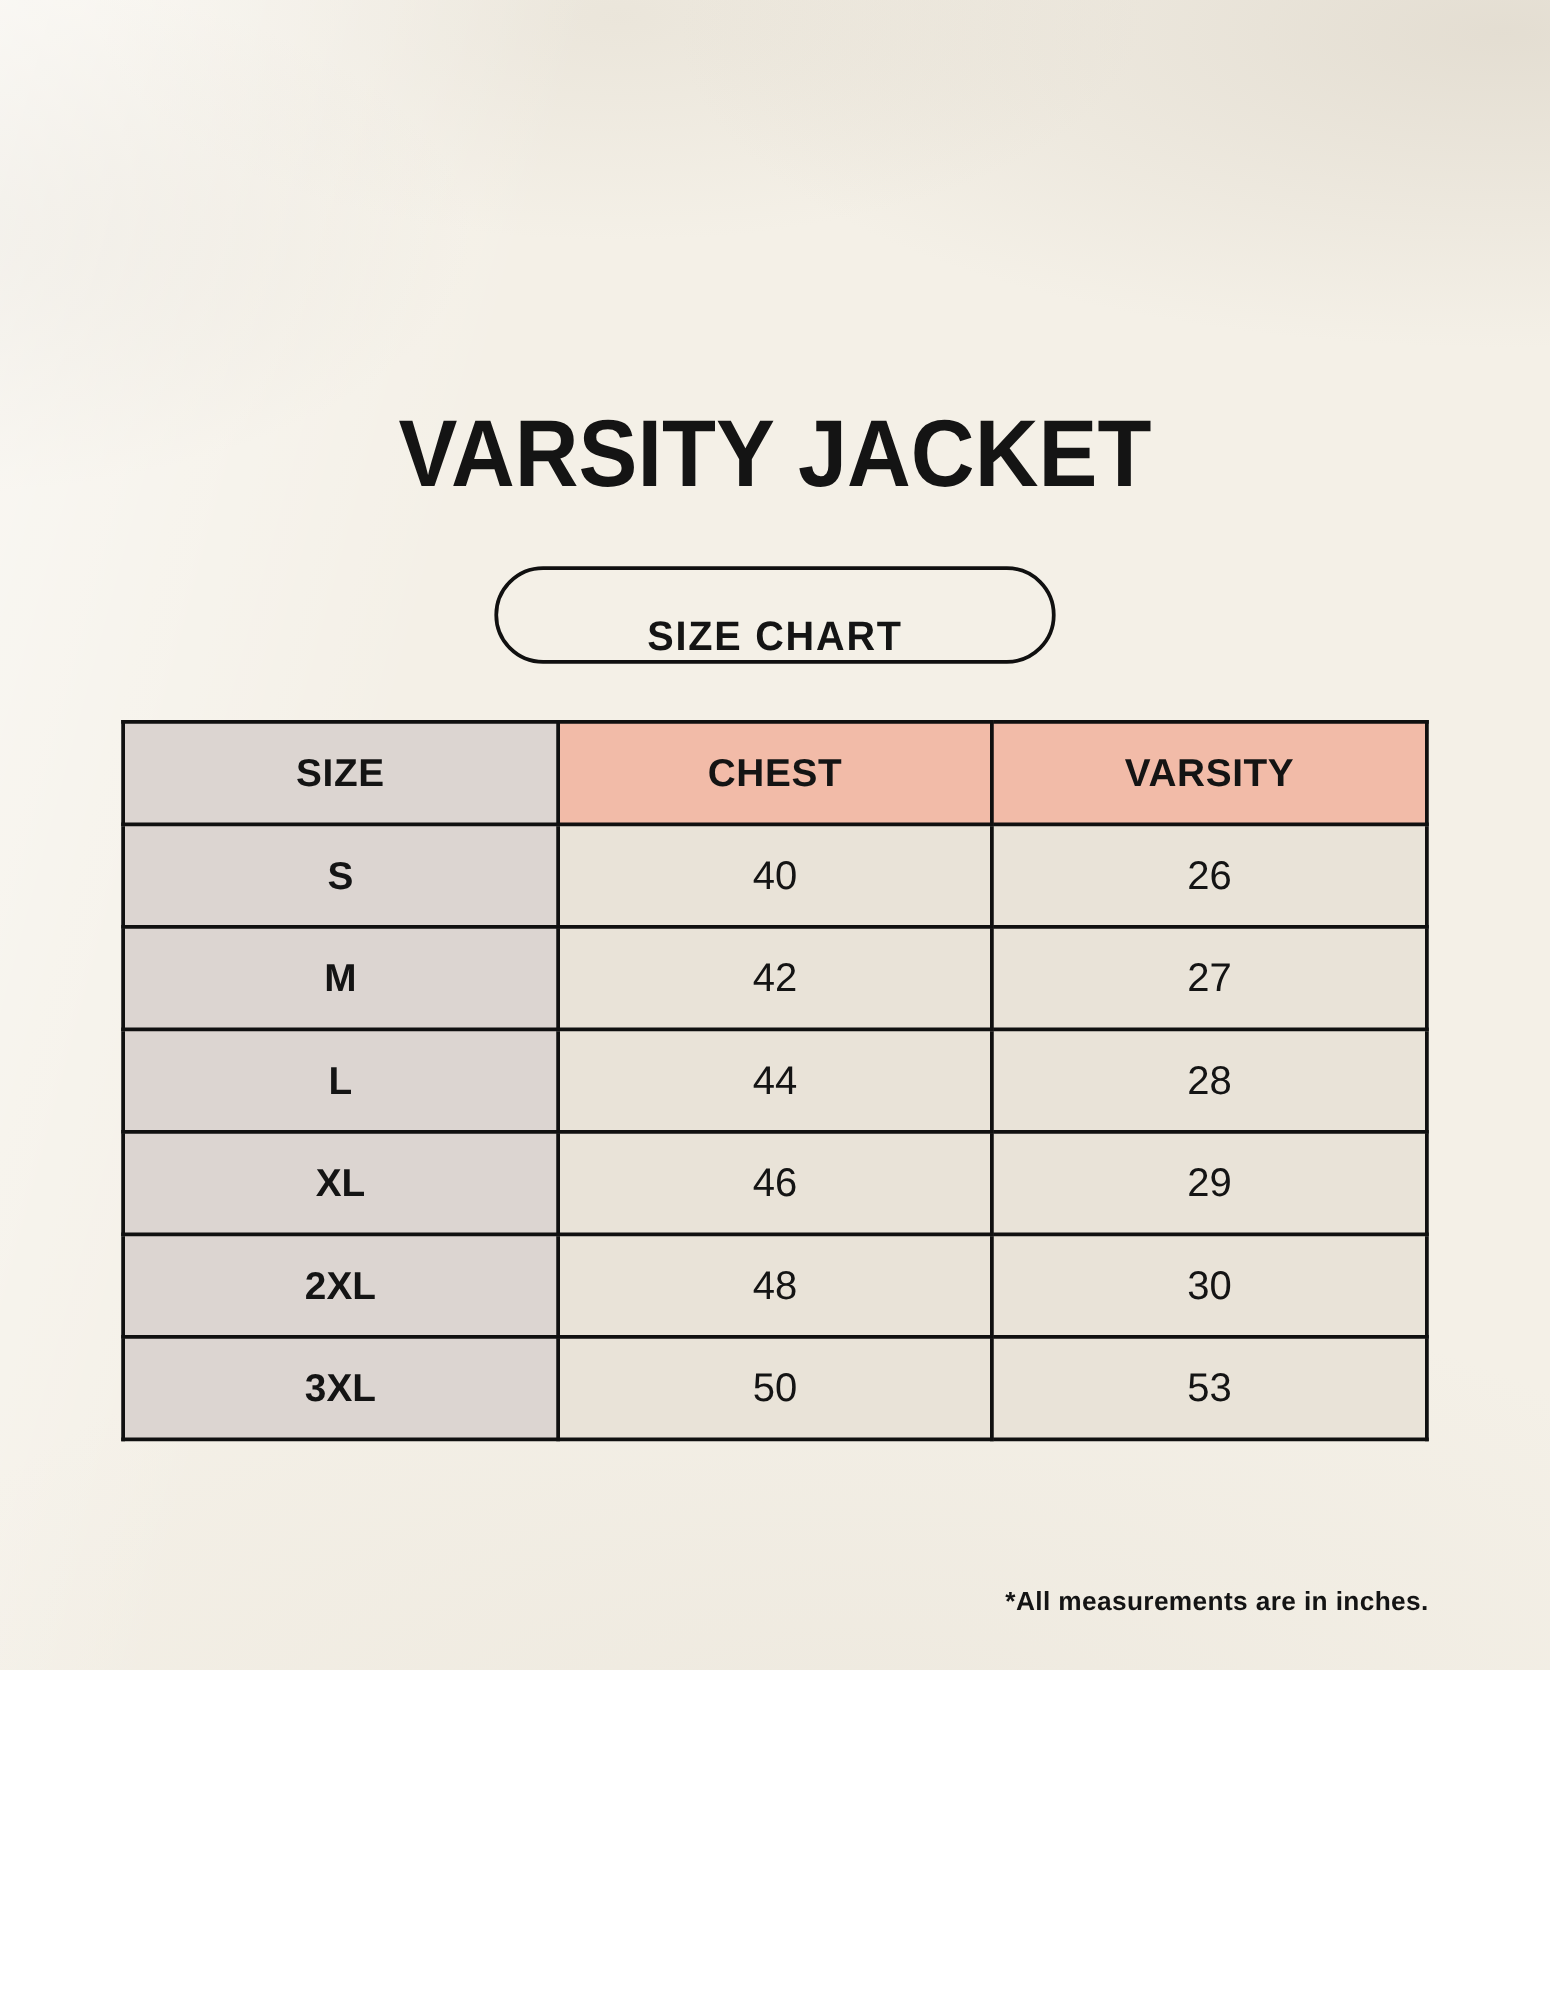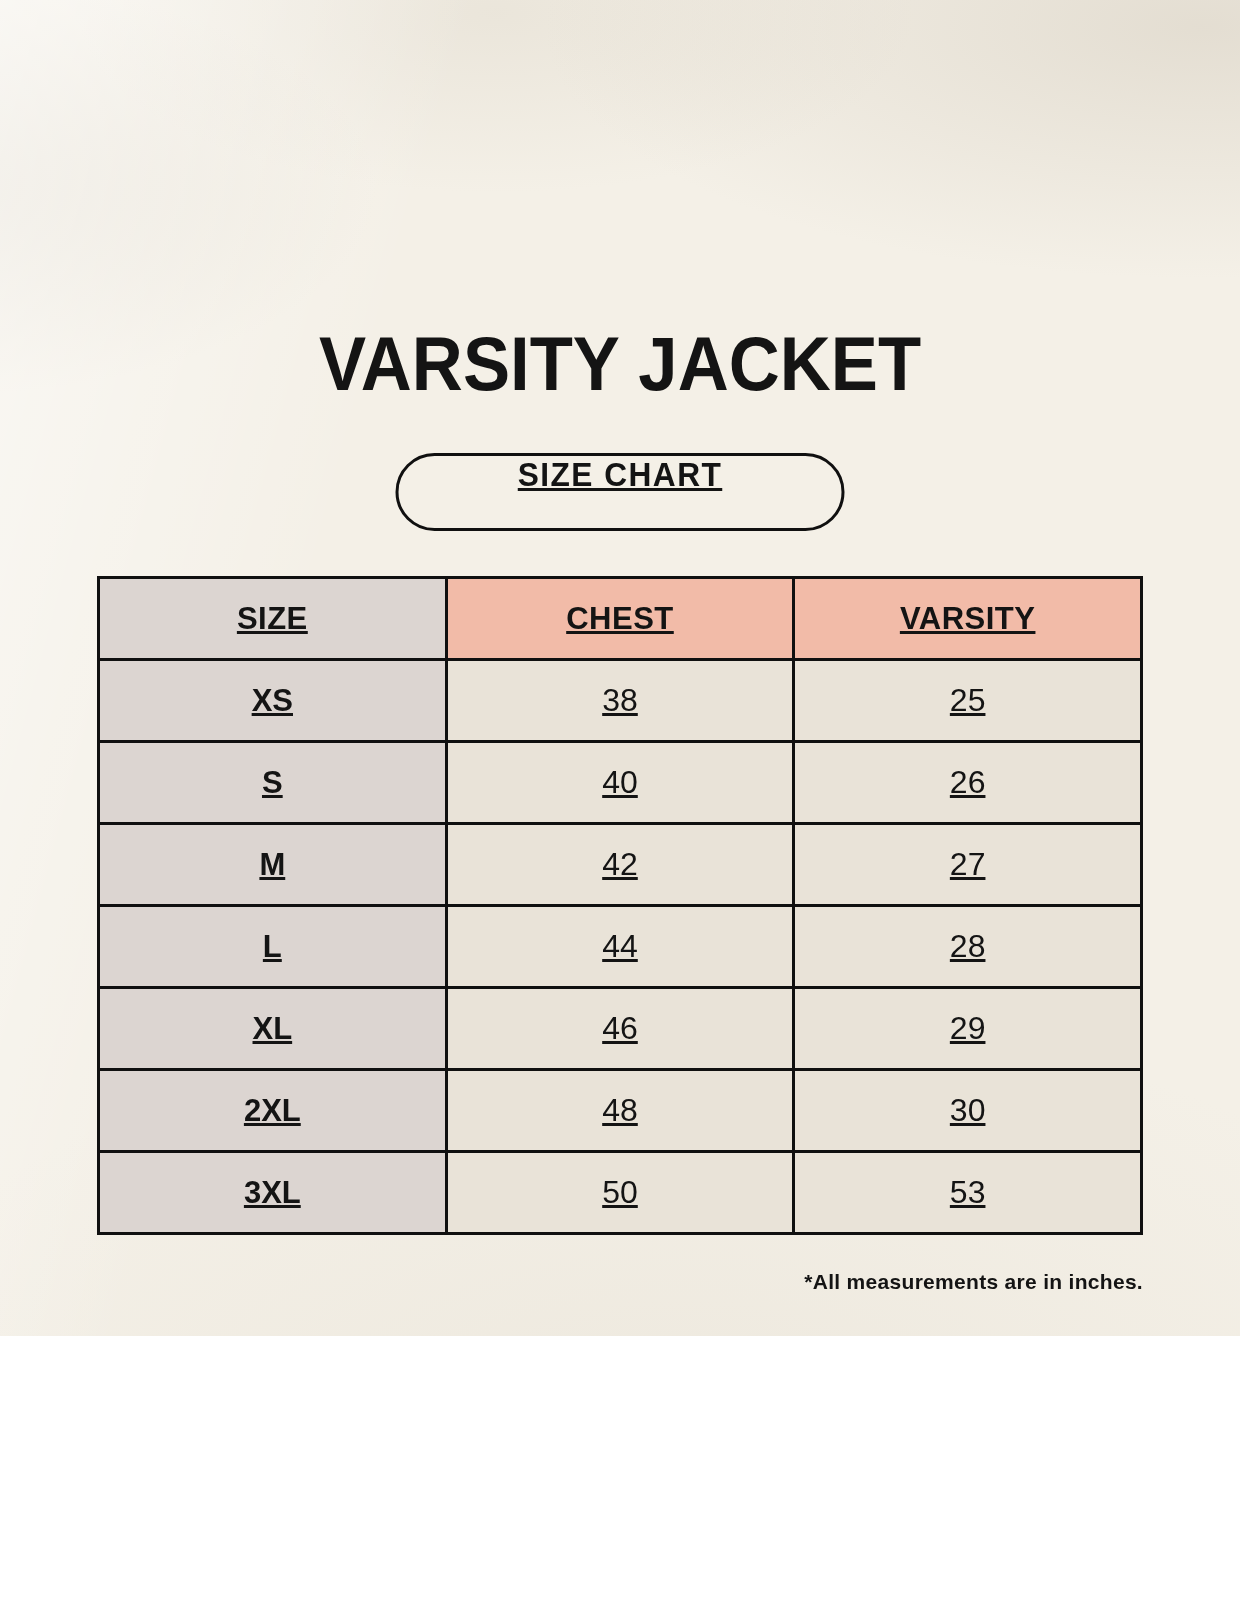--- a/index.html
+++ b/index.html
@@ -43,23 +43,22 @@
     position: absolute;
     top: 453px;
     left: 50%;
     transform: translateX(-50%);
     width: 449px;
     height: 78px;
     box-sizing: border-box;
     border: 3px solid var(--border, #101010);
     border-radius: 40px;
     display: flex;
-    align-items: flex-start;
+    align-items: flex-end;
     justify-content: center;
-    text-decoration: underline;
   }
   .pill span {
     font-size: 33px;
     font-weight: 700;
     letter-spacing: 1.5px;
     transform: scaleX(0.96);
   }
   table.size-table {
     position: absolute;
     top: 576px;
@@ -68,21 +67,20 @@
     border-collapse: collapse;
     table-layout: fixed;
   }
   .size-table th,
   .size-table td {
     border: 3px solid var(--border, #101010);
     height: 79px;
     text-align: center;
     vertical-align: middle;
     padding: 0;
-    text-decoration: underline;
   }
   .size-table th {
     font-size: 31px;
     font-weight: 700;
     letter-spacing: 0.5px;
     background: var(--header-accent, #f2bba8);
   }
   .size-table th.col-size {
     background: var(--size-column, #dcd5d1);
   }
@@ -120,25 +118,20 @@
   <table class="size-table">
     <thead>
       <tr>
         <th class="col-size">SIZE</th>
         <th>CHEST</th>
         <th>VARSITY</th>
       </tr>
     </thead>
     <tbody>
         <tr>
-          <td class="col-size">XS</td>
-          <td>38</td>
-          <td>25</td>
-        </tr>
-        <tr>
           <td class="col-size">S</td>
           <td>40</td>
           <td>26</td>
         </tr>
         <tr>
           <td class="col-size">M</td>
           <td>42</td>
           <td>27</td>
         </tr>
         <tr>

